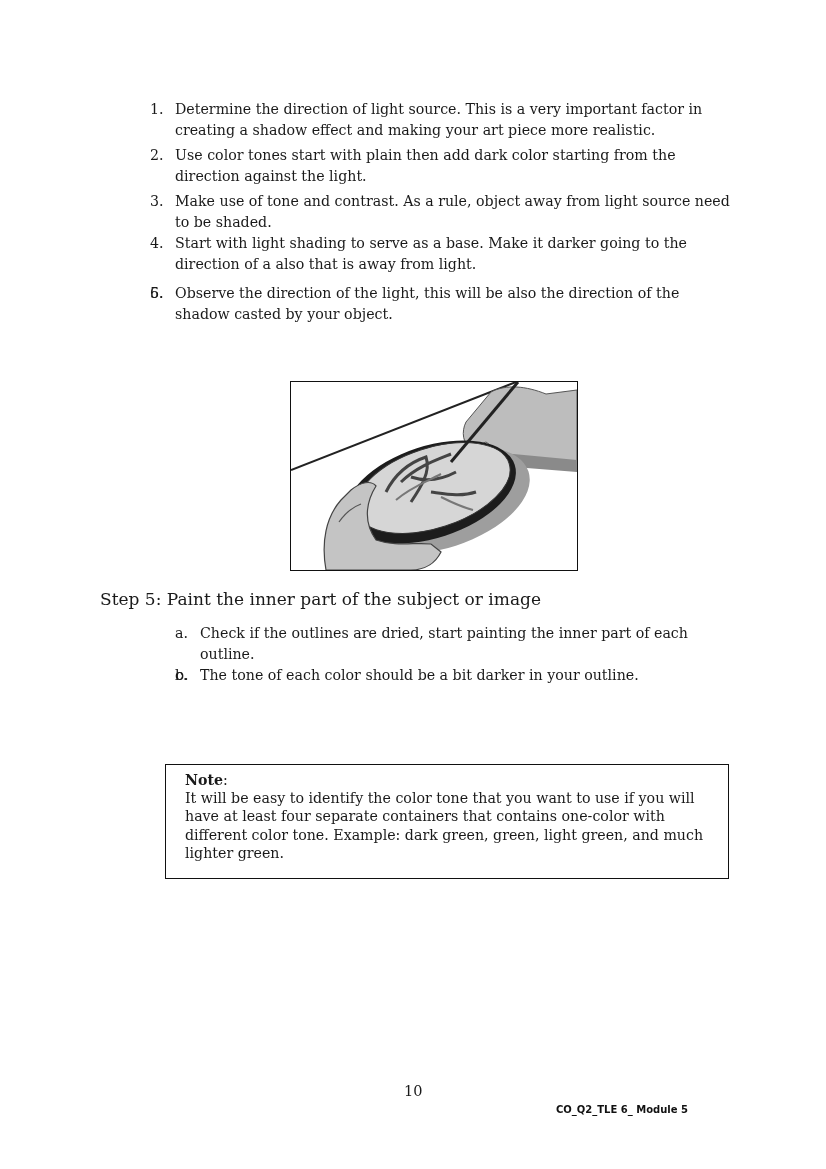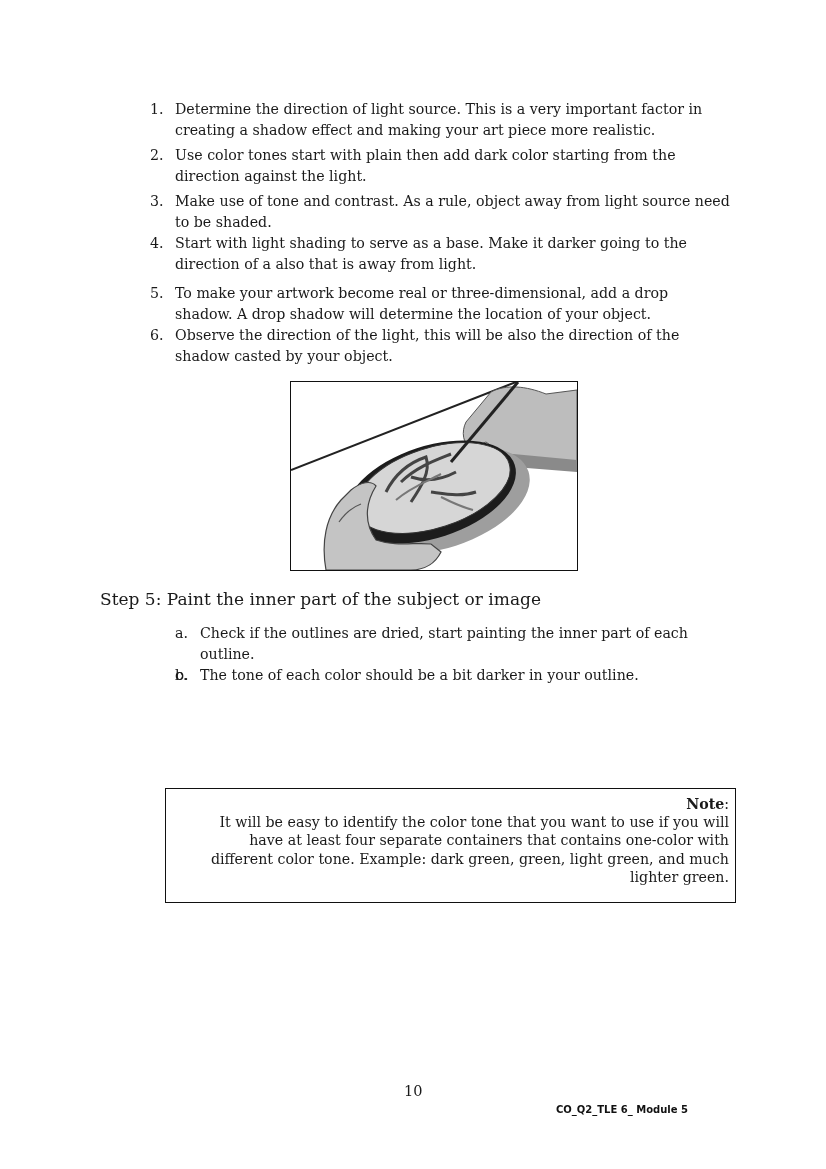--- a/index.html
+++ b/index.html
@@ -15,38 +15,38 @@
 
   .figure { position: absolute; left: 290px; top: 381px; width: 286px; height: 188px; border: 1px solid #111; background: #fff; overflow: hidden; }
   .figure svg { width: 100%; height: 100%; display: block; }
 
   .step { position: absolute; left: 100px; top: 589px; font-size: 17px; line-height: 20px; }
 
   .alpha-list { position: absolute; left: 175px; top: 623px; width: 560px; margin: 0; padding: 0; list-style: none; font-size: 14.2px; line-height: 20.5px; }
   .alpha-list li { position: relative; padding-left: 25px; margin-bottom: 0.5px; }
   .alpha-list li .marker { position: absolute; left: 0; top: 0; }
 
-  .note { position: absolute; left: 165px; top: 788px; width: 537px; height: 101px; border: 1px solid #111; padding: 6px 6px 6px 26px; font-size: 14.2px; line-height: 18.2px; text-align: right; }
+  .note { position: absolute; left: 165px; top: 764px; width: 537px; height: 101px; border: 1px solid #111; padding: 6px 6px 6px 19px; font-size: 14.2px; line-height: 18.2px; }
   .note .note-title { font-weight: bold; }
 
   .page-number { position: absolute; left: 404px; top: 1083px; font-size: 14.5px; }
   .module-code { position: absolute; left: 556px; top: 1104px; font-family: "DejaVu Sans", "Liberation Sans", sans-serif; font-weight: bold; font-size: 10px; color: #111; }
   .watermark { position: absolute; left: 337px; top: 1168px; font-family: "DejaVu Sans", "Liberation Sans", sans-serif; font-size: 14px; color: #b5b5b5; letter-spacing: 0.3px; }
 </style>
 </head>
 <body>
 
 <div class="page">
 
   <ol class="num-list">
     <li><span class="marker">1.</span><span>Determine the direction of light source. This is a very important factor in creating a shadow effect and making your art piece more realistic.</span></li>
     <li><span class="marker">2.</span><span>Use color tones start with plain then add dark color starting from the direction against the light.</span></li>
     <li class="tight"><span class="marker">3.</span><span>Make use of tone and contrast. As a rule, object away from light source need to be shaded.</span></li>
     <li class="gap-after"><span class="marker">4.</span><span>Start with light shading to serve as a base. Make it darker going to the direction of a also that is away from light.</span></li>
-    <li class="tight"><span class="marker">5.</span><span>To make your artwork become real or three-dimensional, add a drop shadow. A drop shadow will determine the location of your object.</span></li>
+    <li class="tight"><span class="marker">5.</span></li>
     <li><span class="marker">6.</span><span>Observe the direction of the light, this will be also the direction of the shadow casted by your object.</span></li>
   </ol>
 
   <div class="figure" title="Illustration of hands painting on an embroidery hoop with a brush">
     <svg viewBox="0 0 286 188">
 
       <line x1="0" y1="88" x2="225" y2="0" stroke="#222" stroke-width="2"></line>
 
       <path d="M286 8 L255 12 C235 4 215 2 200 10 L175 40 C170 50 172 62 180 66 L195 60 C210 72 230 80 250 80 L286 82 Z" fill="#bdbdbd" stroke="#555" stroke-width="1"></path>
       <path d="M200 70 L286 78 L286 90 L210 84 Z" fill="#8a8a8a"></path>

